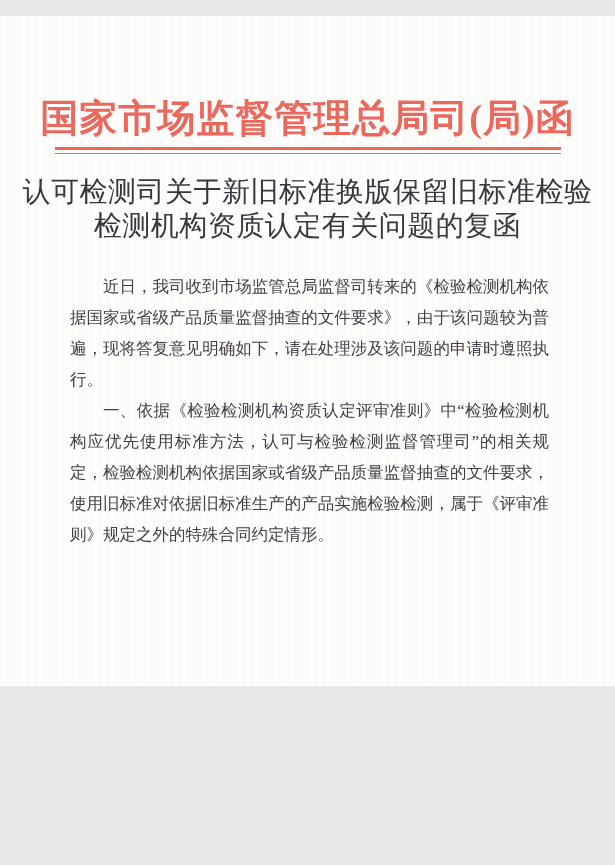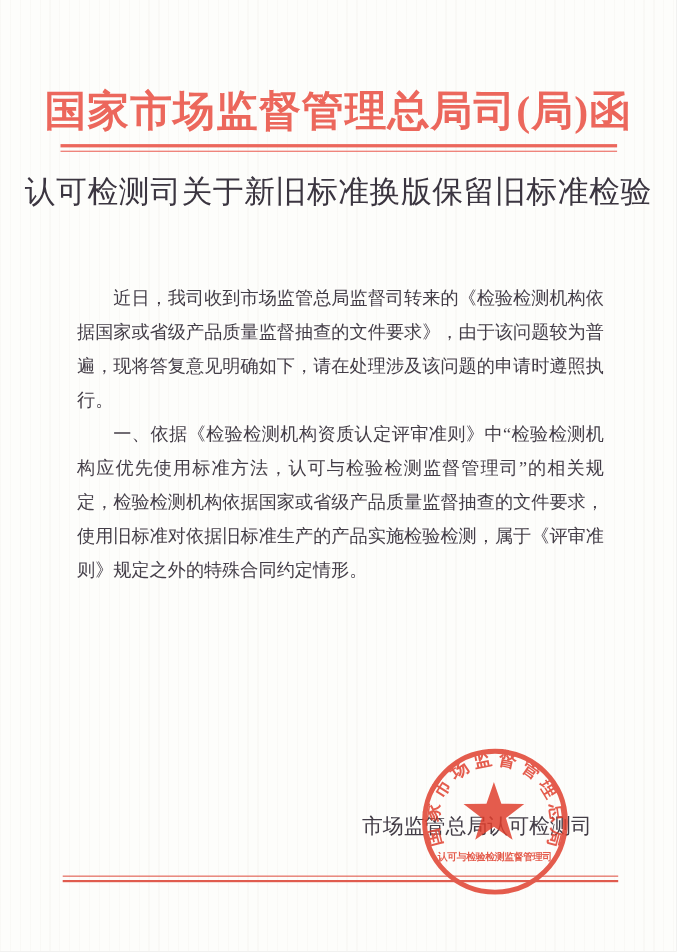--- a/index.html
+++ b/index.html
@@ -1,19 +1,19 @@
 <!DOCTYPE html>
 <html><head>
 <meta charset="utf-8">
 <style>
   html,body{margin:0;padding:0;background:#e8e8e8;}
   .page{
     position:relative;
-    width:615px;height:865px;
-    margin:0 auto;
+    width:615px;height:670px;
+    margin:16px auto;
     background:
       repeating-linear-gradient(90deg, rgba(242,240,236,.35) 0 1px, rgba(255,255,255,0) 1px 9px),
       #fdfdfb;
     overflow:hidden;
     font-family:"Liberation Serif","DejaVu Serif",serif;
   }
   .masthead{
     position:absolute;top:80px;left:0;right:0;
     text-align:center;
     font-size:38px;line-height:44px;
@@ -74,20 +74,21 @@
 <body>
 
 <div class="page">
 
   <div class="masthead">国家市场监督管理总局司(局)函</div>
 
   <div class="masthead-rule"></div>
 
   <div class="doc-title">
     <div>认可检测司关于新旧标准换版保留旧标准检验</div>
+    <div>检测机构资质认定有关问题的复函</div>
   </div>
 
   <div class="body-text">
     <p>近日，我司收到市场监管总局监督司转来的《检验检测机构依据国家或省级产品质量监督抽查的文件要求》，由于该问题较为普遍，现将答复意见明确如下，请在处理涉及该问题的申请时遵照执行。</p>
     <p>一、依据《检验检测机构资质认定评审准则》中“检验检测机构应优先使用标准方法，认可与检验检测监督管理司”的相关规定，检验检测机构依据国家或省级产品质量监督抽查的文件要求，使用旧标准对依据旧标准生产的产品实施检验检测，属于《评审准则》规定之外的特殊合同约定情形。</p>
   </div>
 
   <div class="sig-org">市场监管总局认可检测司</div>
 
 

